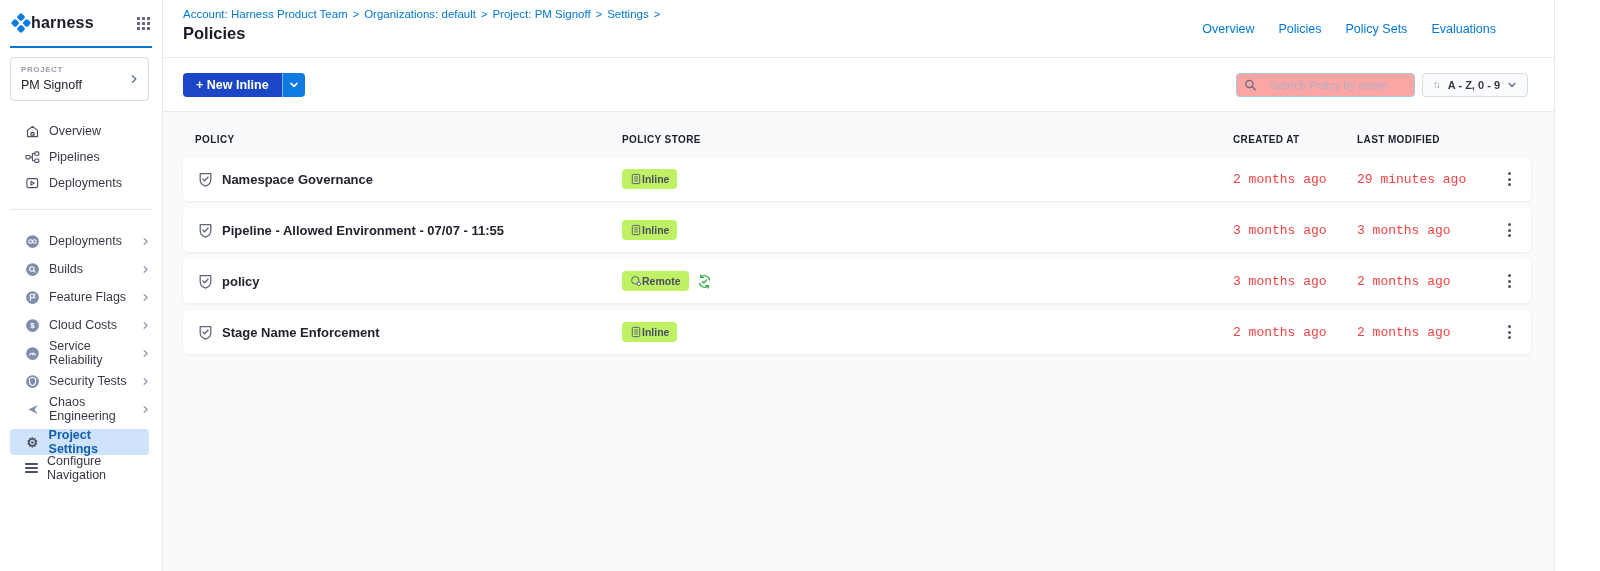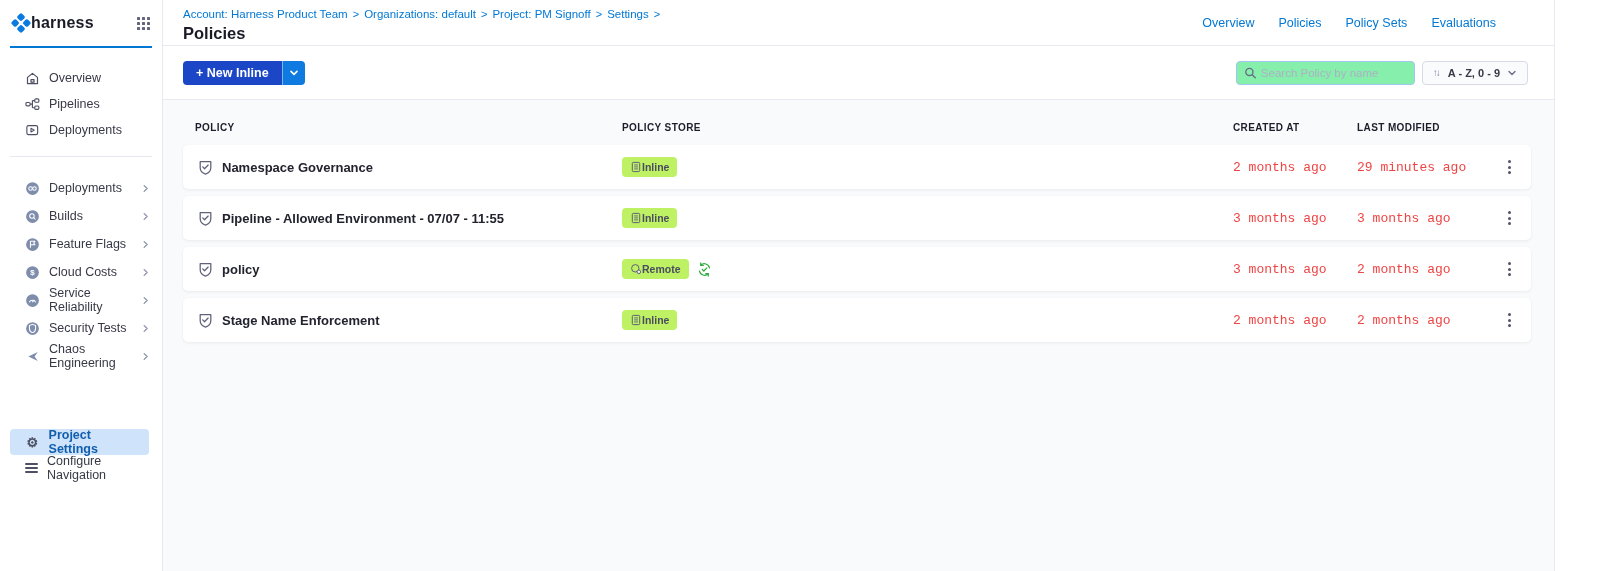--- a/index.html
+++ b/index.html
@@ -27,36 +27,36 @@
   .sb-divider { height:1px; background:#e6e8ee; margin:13px 10px 13px 10px; }
   .sb-bottom { position:absolute; left:10px; right:13px; top:429px; }
   .sb-bottom .sb-item { padding:0 8px 0 15px; border-radius:4px; }
   .sb-bottom .sb-item.active { background:#cfe4fa; color:#125eae; font-weight:600; }
   .gear-glyph { font-size:13px; line-height:1; color:#2c6dc0; }
   .hamburger { display:flex; flex-direction:column; gap:2.6px; width:13px; }
   .hamburger i { height:1.7px; background:#4d4f63; border-radius:1px; }
 
   
   .main { position:absolute; left:163px; top:0; width:1391px; height:571px; background:#f9fafb; }
-  .page-header { height:46px; background:#fff; border-bottom:1px solid #e9eaf0; display:flex; justify-content:space-between; padding:0 0 0 20px; }
+  .page-header { height:58px; background:#fff; border-bottom:1px solid #e9eaf0; display:flex; justify-content:space-between; padding:0 0 0 20px; }
   .ph-left { padding-top:8px; }
   .breadcrumb { font-size:11.5px; }
   .breadcrumb a { color:#0278d5; text-decoration:none; cursor:pointer; }
   .breadcrumb .sep { color:#0278d5; margin:0 5px; font-size:11px; }
   .page-title { font-size:16.5px; font-weight:700; color:#1b1b28; margin-top:4px; }
   .tabs { display:flex; align-items:center; gap:24px; padding-right:58px; }
   .tabs a { color:#0278d5; font-size:12.5px; font-weight:500; text-decoration:none; cursor:pointer; }
 
   .toolbar { height:54px; background:#fff; border-bottom:1px solid #e9eaf0; display:flex; align-items:center; justify-content:space-between; padding:0 26px 0 20px; }
   .split-btn { display:flex; height:24px; }
   .split-main { background:#1b46c6; color:#fff; border:none; border-radius:4px 0 0 4px; font-family:inherit; font-size:12.5px; font-weight:700; padding:0 13px; cursor:pointer; }
   .split-caret { background:#0f7be1; border:none; border-left:1px solid rgba(255,255,255,.45); border-radius:0 4px 4px 0; width:23px; display:flex; align-items:center; justify-content:center; color:#fff; cursor:pointer; }
   .toolbar-right { display:flex; align-items:center; gap:7px; }
   .search { position:relative; }
-  .search input { width:179px; height:24px; border:1px solid #a0c7ee; border-radius:4px; padding:0 8px 0 24px; font-family:inherit; font-size:11.5px; color:#383946; outline:none; background:#86efac; }
+  .search input { width:179px; height:24px; border:1px solid #a0c7ee; border-radius:4px; padding:0 8px 0 33px; font-family:inherit; font-size:11.5px; color:#383946; outline:none; background:#fca5a5; }
   .search input::placeholder { color:#adb0c6; }
   .search .mag { position:absolute; left:8px; top:50%; transform:translateY(-50%); color:#686b84; }
   .sort-btn { height:24px; display:flex; align-items:center; gap:7px; background:#fafbfd; border:1px solid #d8dae6; border-radius:4px; padding:0 10px; font-family:inherit; font-size:11px; font-weight:700; color:#383946; cursor:pointer; }
   .sort-updown { color:#7e87a8; font-size:10px; font-weight:400; letter-spacing:-2px; margin-right:2px; }
   .sort-btn .chev { color:#6b6d85; }
 
   
   .content { padding:0 0 0 20px; }
   .thead { display:grid; grid-template-columns:427px 611px 124px 1fr 44px; width:1348px; padding-left:12px; margin-top:22px; margin-bottom:12px; font-size:10px; font-weight:700; letter-spacing:.4px; color:#1d1e2c; }
   .row { display:grid; grid-template-columns:425px 611px 124px 1fr 44px; align-items:center; width:1348px; height:44px; padding-left:14px; background:#fff; border-radius:5px; box-shadow:0 1px 3px rgba(35,35,60,.07); margin-bottom:7px; cursor:pointer; }
@@ -93,20 +93,29 @@
         <i></i>
         <i></i>
         <i></i>
         <i></i>
         <i></i>
         <i></i>
     </div>
   </div>
   <div class="sb-blueline"></div>
 
+  <div class="project-card">
+    <div class="proj-label">PROJECT</div>
+    <div class="proj-name">PM Signoff</div>
+    <span class="proj-chev">
+      <svg width="10" height="10" viewBox="0 0 10 10">
+          <path d="M3.5 1.8 L6.8 5 L3.5 8.2" fill="none" stroke="currentColor" stroke-width="1.5" stroke-linecap="round" stroke-linejoin="round"></path>
+        </svg>
+    </span>
+  </div>
 
   <nav class="sb-nav">
     <div class="sb-item">
       <span class="sb-ic">
         <svg width="15" height="15" viewBox="0 0 15 15" fill="none" stroke="#4d4f63" stroke-width="1.2" stroke-linejoin="round">
             <path d="M2.5 6.4 L7.5 2.4 L12.5 6.4 V12.6 H2.5 Z"></path>
             <rect x="6" y="8.6" width="3" height="2.6"></rect>
           </svg>
       </span>
       <span>Overview</span>

